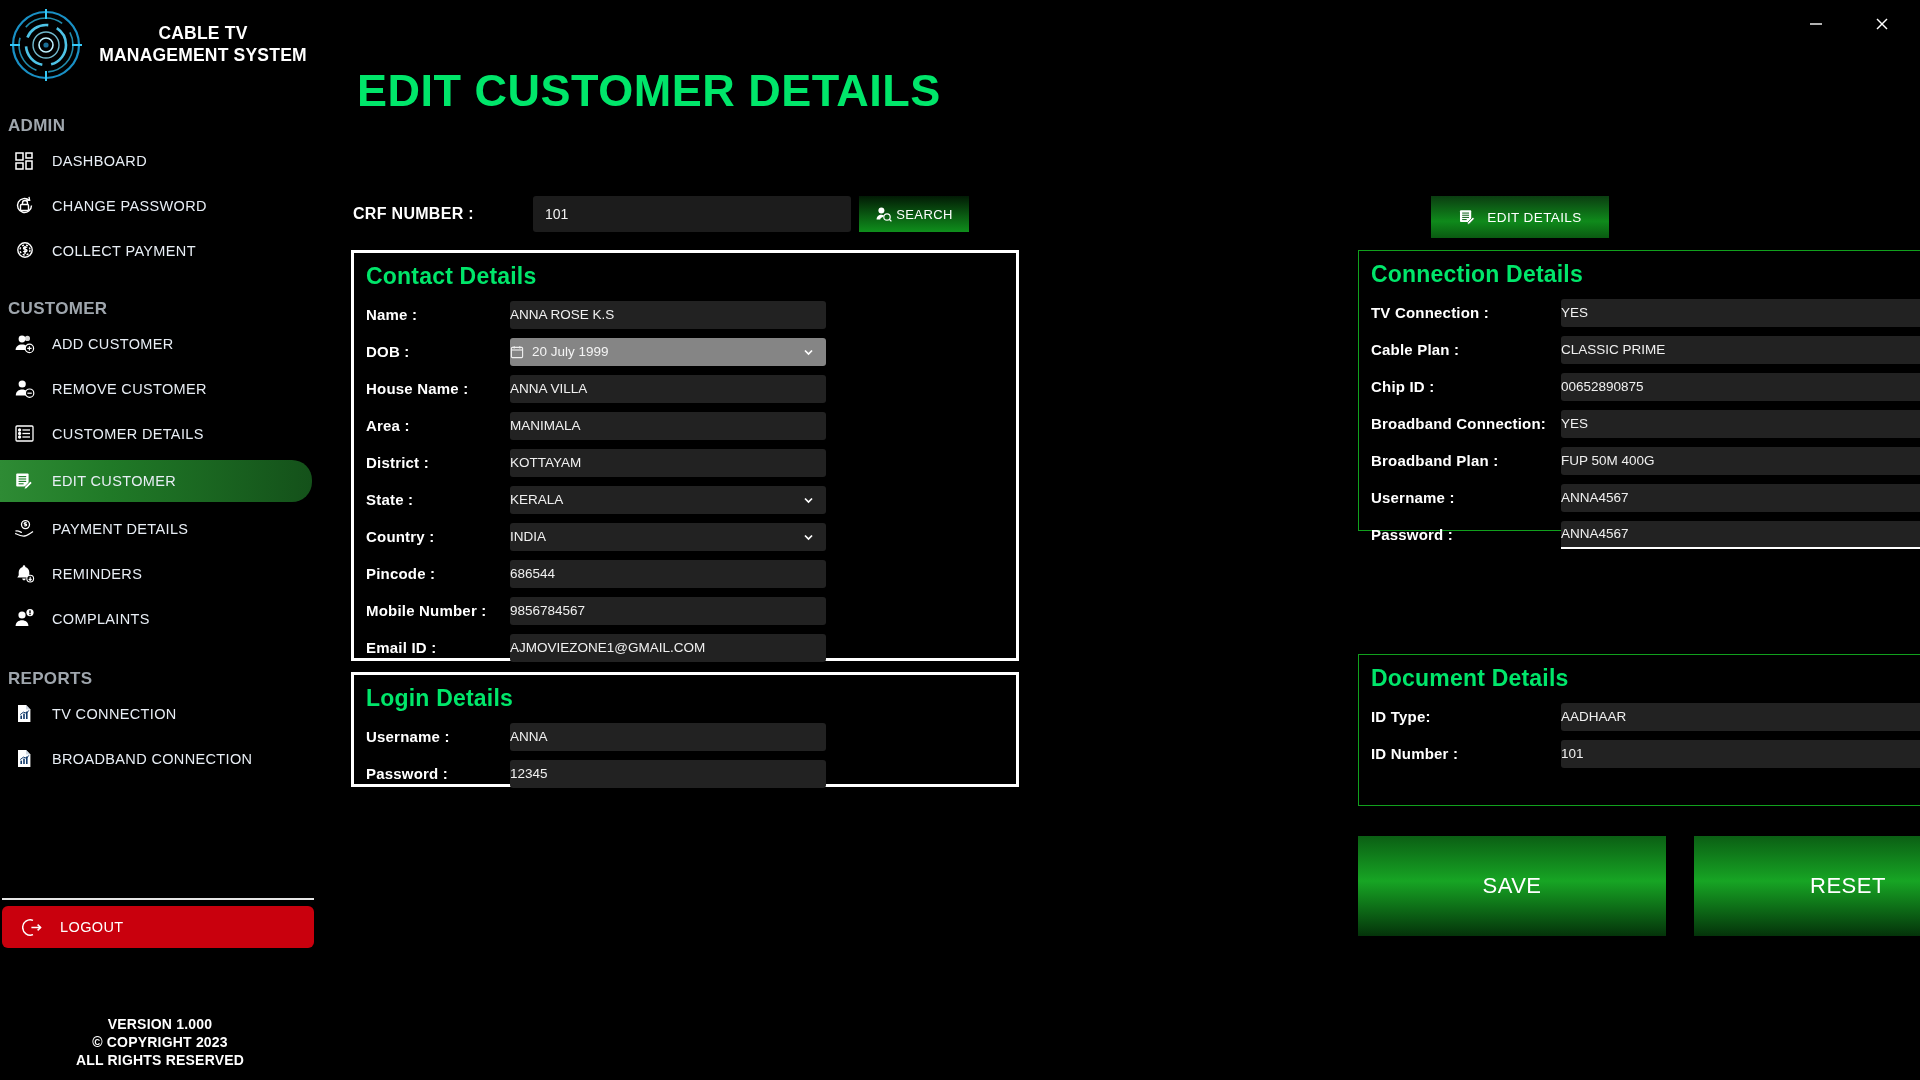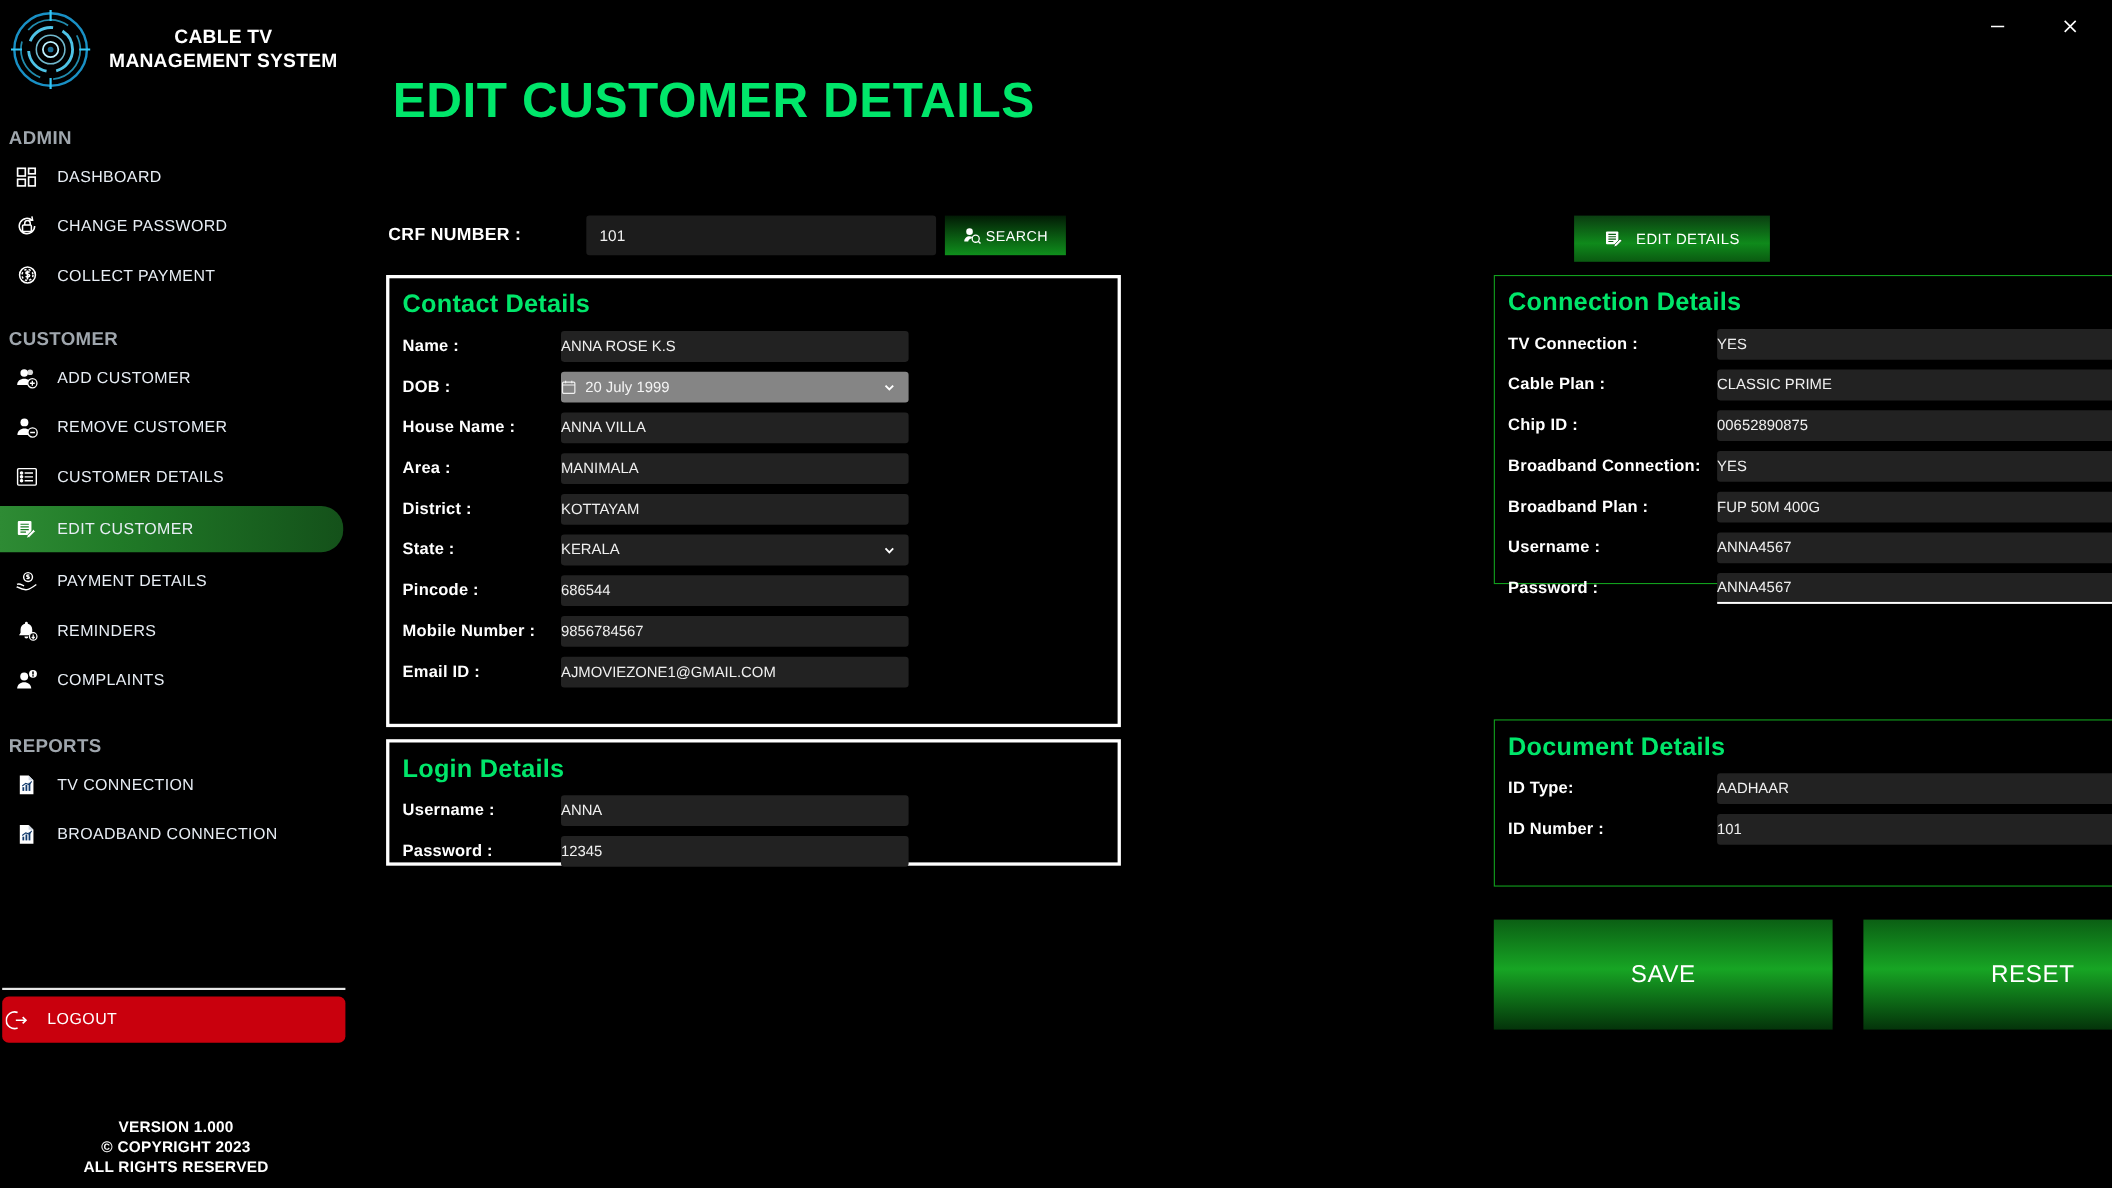--- a/index.html
+++ b/index.html
@@ -26,21 +26,21 @@
   .sec-head.admin { margin-top: 18px; }
   .sec-head.customer { margin-top: 20px; }
   .sec-head.reports { margin-top: 22px; }
 
   .nav-item { display: flex; align-items: center; gap: 16px; height: 37px; padding-left: 12px; color: #e8eef5; font-size: 14.5px; letter-spacing: .35px; cursor: pointer; margin-bottom: 8px; }
   .nav-item .ico { width: 24px; height: 24px; flex: 0 0 24px; display: flex; align-items: center; justify-content: center; color: #ffffff; }
   .nav-item .ico svg { display: block; }
   .nav-item.active { background: linear-gradient(to right, #2e8b34 0%, #207a27 35%, #14511a 100%); border-radius: 0 20px 20px 0; width: 312px; height: 42px; }
 
   .divider { width: 312px; height: 2px; background: #e6e6e6; margin: 18px 0 6px 2px; }
-  .logout { display: flex; align-items: center; gap: 16px; width: 312px; height: 42px; background: #c9000d; border-radius: 6px; margin-left: 2px; padding-left: 1px; color: #ffffff; font-size: 14.5px; letter-spacing: .4px; cursor: pointer; }
+  .logout { display: flex; align-items: center; gap: 16px; width: 312px; height: 42px; background: #c9000d; border-radius: 6px; margin-left: 2px; padding-left: 18px; color: #ffffff; font-size: 14.5px; letter-spacing: .4px; cursor: pointer; }
   .logout .ico { width: 24px; height: 24px; display: flex; align-items: center; justify-content: center; }
 
   .footer { position: absolute; left: 0; bottom: 10px; width: 320px; text-align: center; color: #ffffff; font-size: 14px; font-weight: bold; line-height: 1.28; letter-spacing: .2px; }
 
   
   .main { position: absolute; left: 335px; top: 0; width: 1600px; height: 1080px; }
   .page-title { position: absolute; left: 22px; top: 65px; color: #00e66a; font-size: 45px; font-weight: bold; letter-spacing: .5px; }
 
   .crf-row { position: absolute; left: 18px; top: 196px; display: flex; align-items: center; }
   .crf-label { color: #ffffff; font-size: 16px; font-weight: bold; width: 180px; letter-spacing: .3px; }
@@ -389,20 +389,29 @@
           <div class="row">
             <div class="f-label">State :</div>
             <div class="f-ctl sel">
               <span>KERALA</span>
               <svg class="chev" width="13" height="13" viewBox="0 0 13 13" fill="none" stroke="#fff" stroke-width="1.7">
                 <polyline points="3,5 6.5,8.6 10,5"></polyline>
               </svg>
             </div>
           </div>
           <div class="row">
+            <div class="f-label">Country :</div>
+            <div class="f-ctl sel">
+              <span>INDIA</span>
+              <svg class="chev" width="13" height="13" viewBox="0 0 13 13" fill="none" stroke="#fff" stroke-width="1.7">
+                <polyline points="3,5 6.5,8.6 10,5"></polyline>
+              </svg>
+            </div>
+          </div>
+          <div class="row">
             <div class="f-label">Pincode :</div>
             <div class="f-ctl">
               <span>686544</span>
             </div>
           </div>
           <div class="row">
             <div class="f-label">Mobile Number :</div>
             <div class="f-ctl">
               <span>9856784567</span>
             </div>

